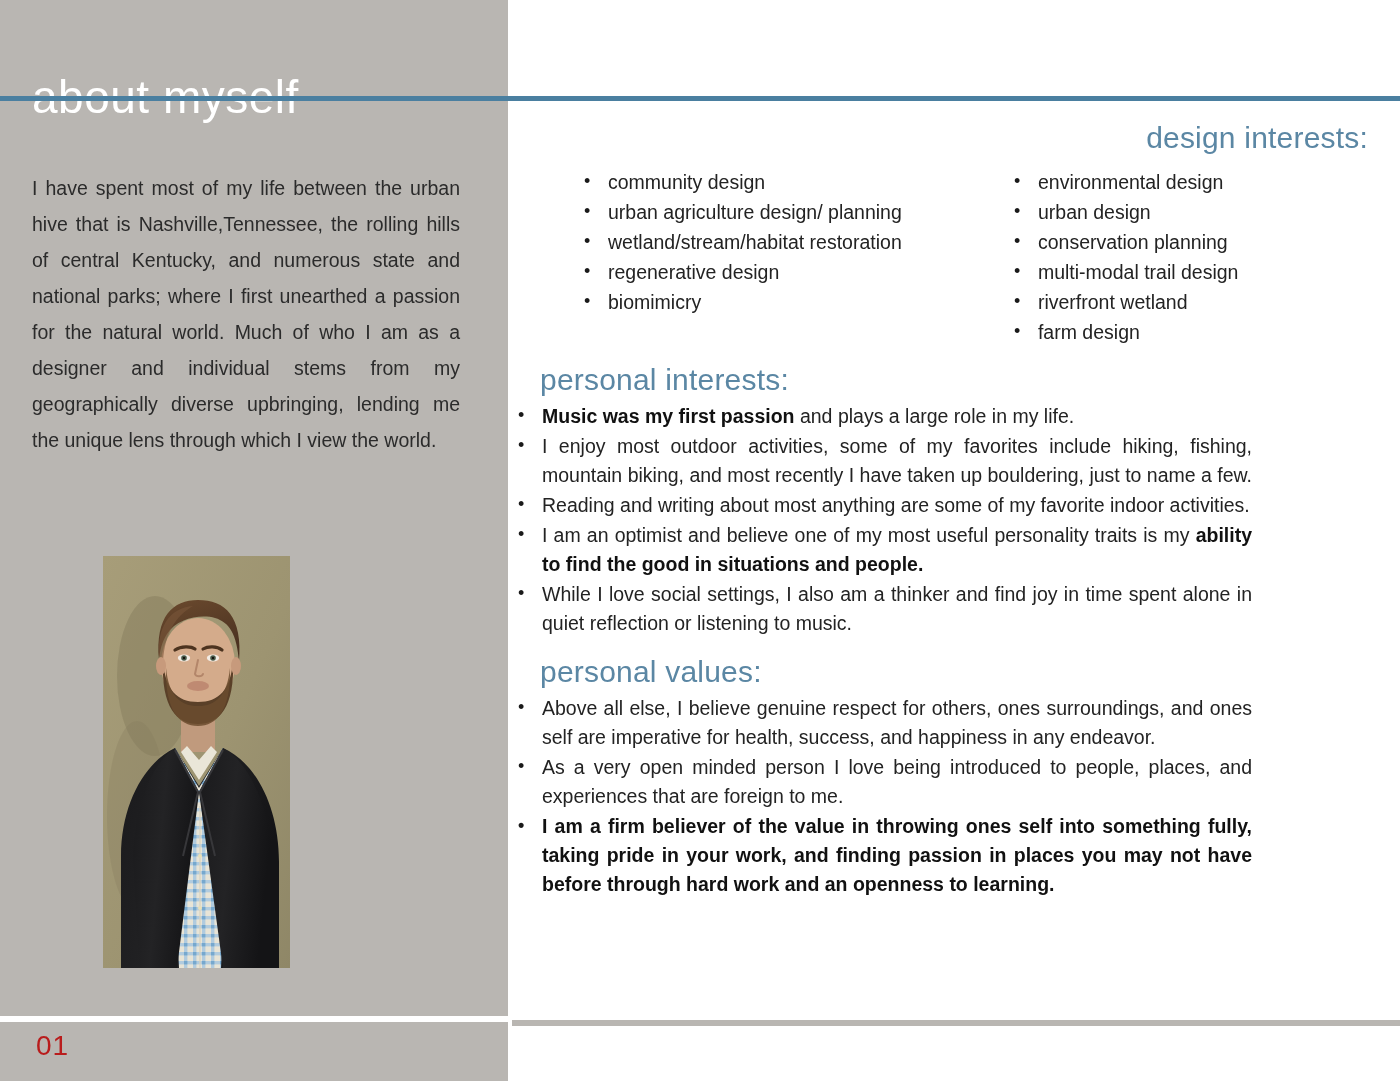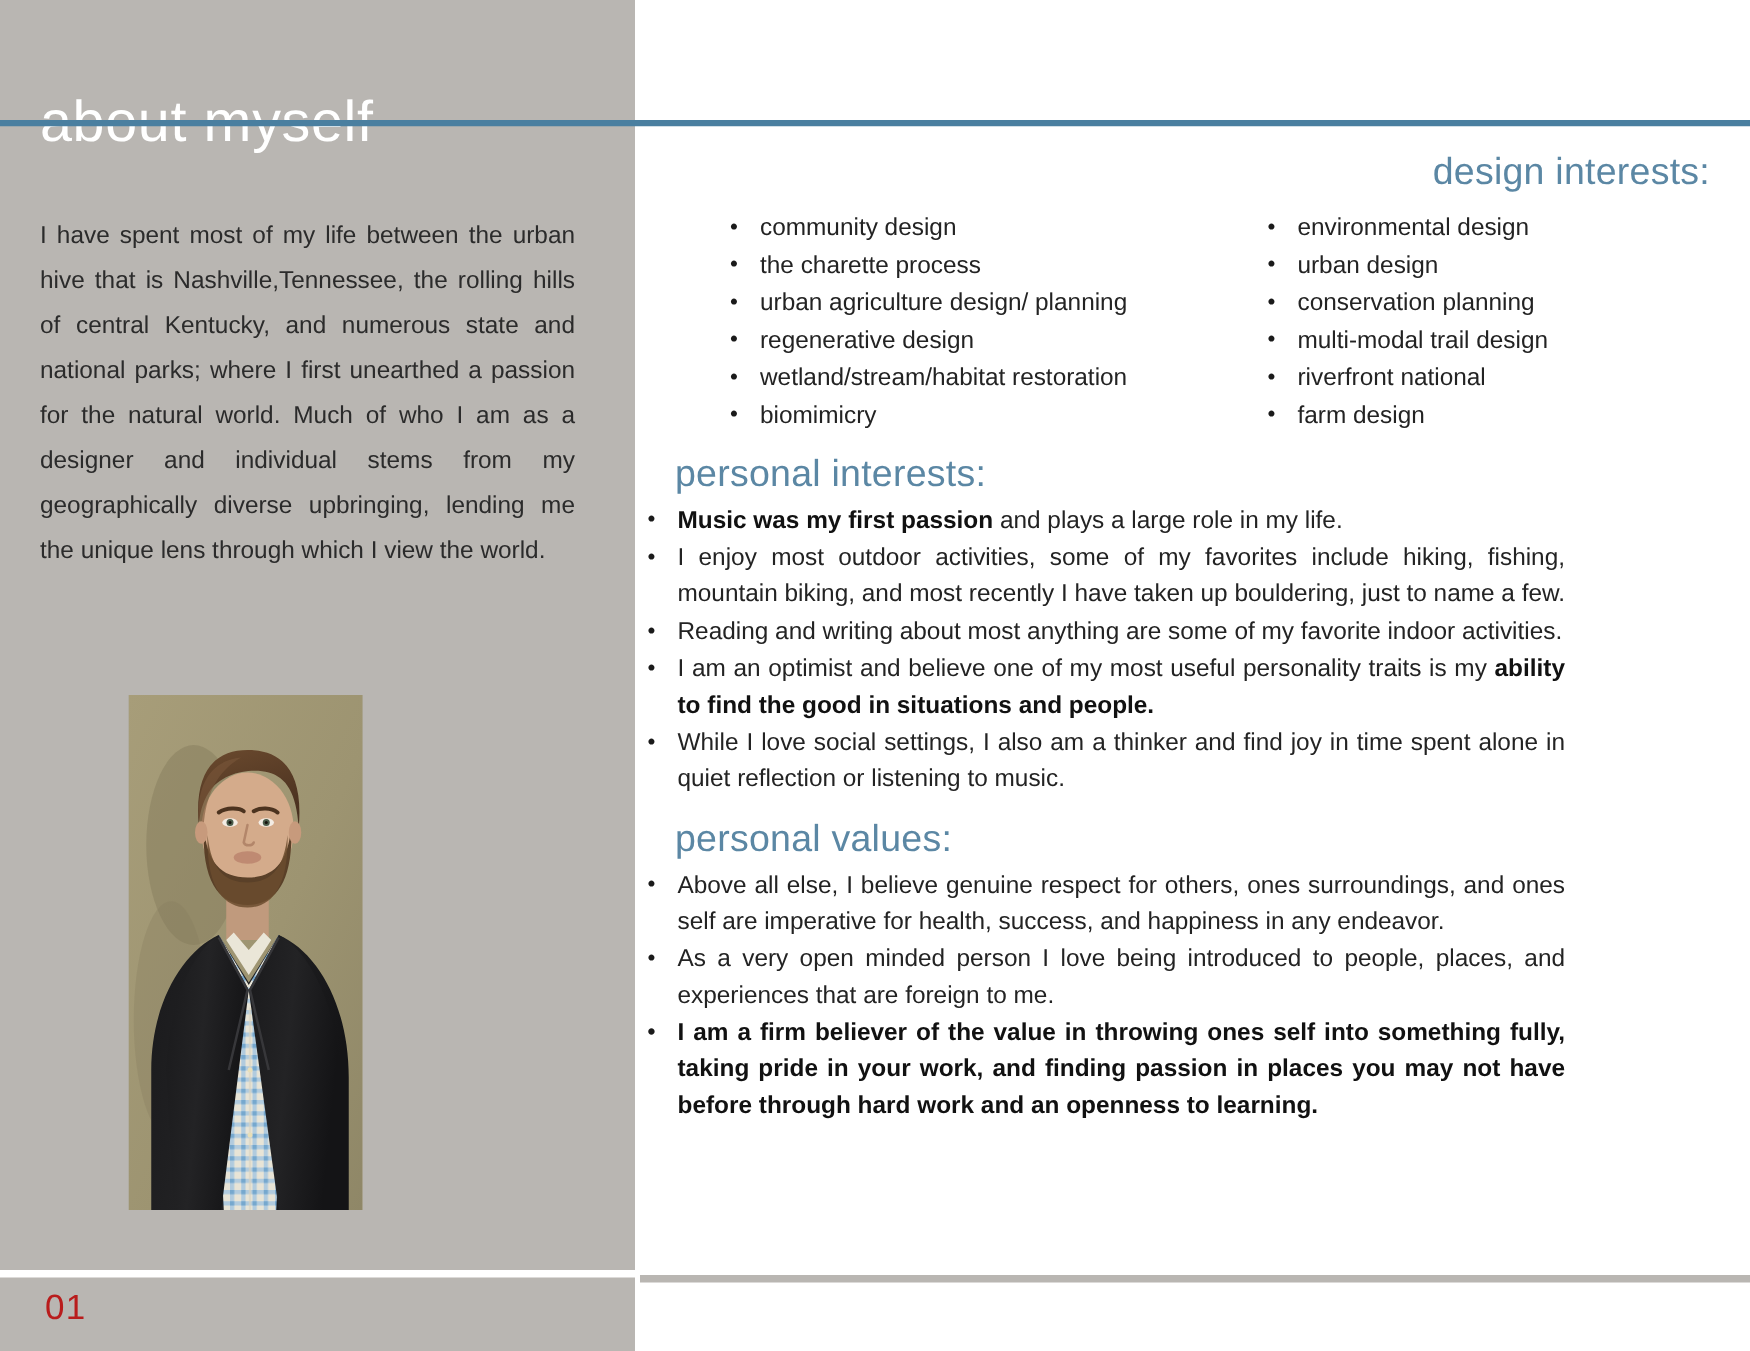--- a/index.html
+++ b/index.html
@@ -262,34 +262,33 @@
 
 <div class="page-number">01</div>
 
 <div class="right-col">
 
   <h2 class="section-heading" id="h-design">design interests:</h2>
   <div class="two-col">
     <div class="col-a">
       <ul class="bl" id="design-left">
           <li>community design</li>
-          <li>the charette process</li>
           <li>urban agriculture design/ planning</li>
+          <li>wetland/stream/habitat restoration</li>
           <li>regenerative design</li>
-          <li>wetland/stream/habitat restoration</li>
           <li>biomimicry</li>
         </ul>
     </div>
     <div class="col-b">
       <ul class="bl" id="design-right">
           <li>environmental design</li>
           <li>urban design</li>
           <li>conservation planning</li>
           <li>multi-modal trail design</li>
-          <li>riverfront national</li>
+          <li>riverfront wetland</li>
           <li>farm design</li>
         </ul>
     </div>
   </div>
 
   <h2 class="section-heading" id="h-personal-interests">personal interests:</h2>
   <ul class="bl para-list" id="personal-interests">
       <li><b>Music was my first passion</b> and plays a large role in my life.</li>
       <li>I enjoy most outdoor activities, some of my favorites include hiking, fishing, mountain biking, and most recently I have taken up bouldering, just to name a few.</li>
       <li>Reading and writing about most anything are some of my favorite indoor activities.</li>

